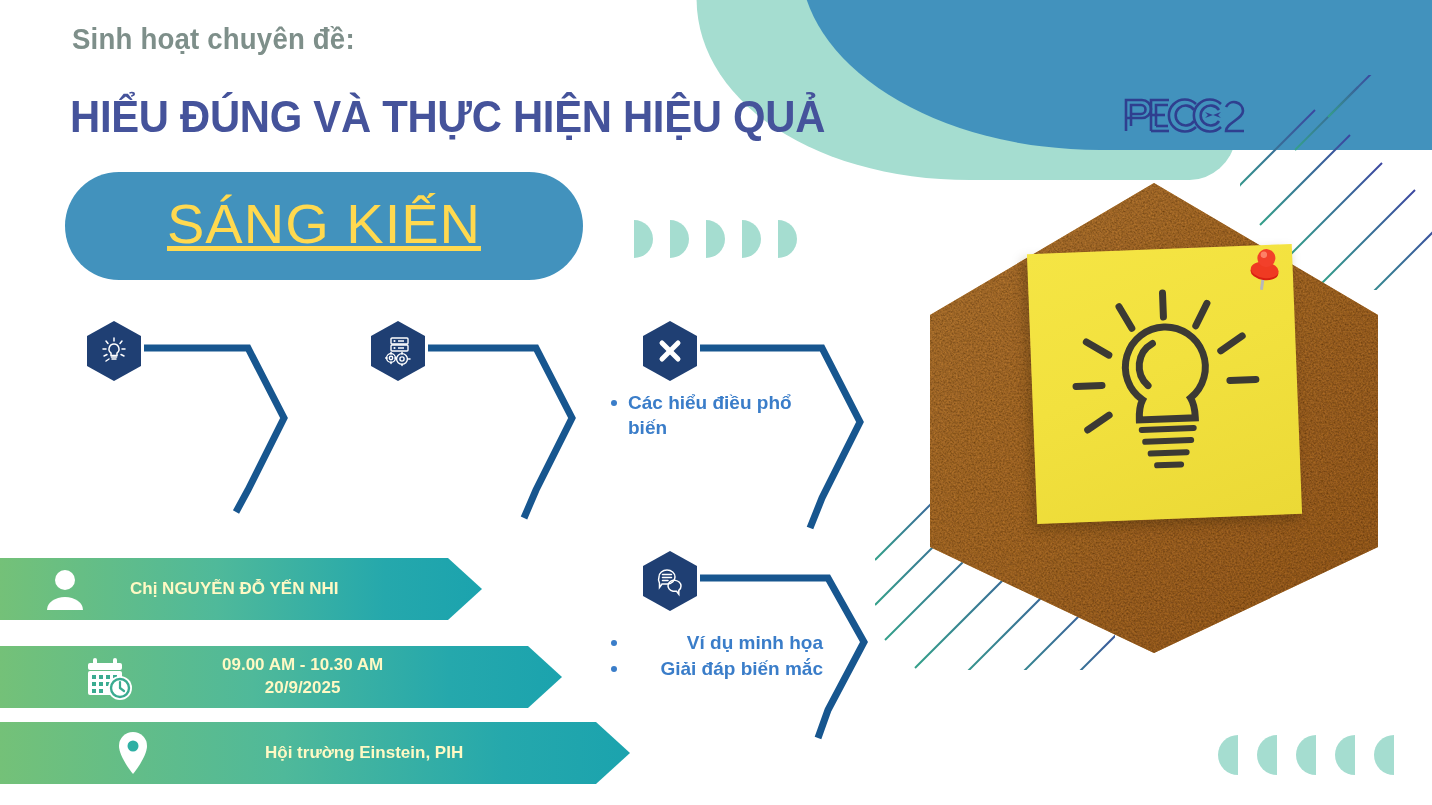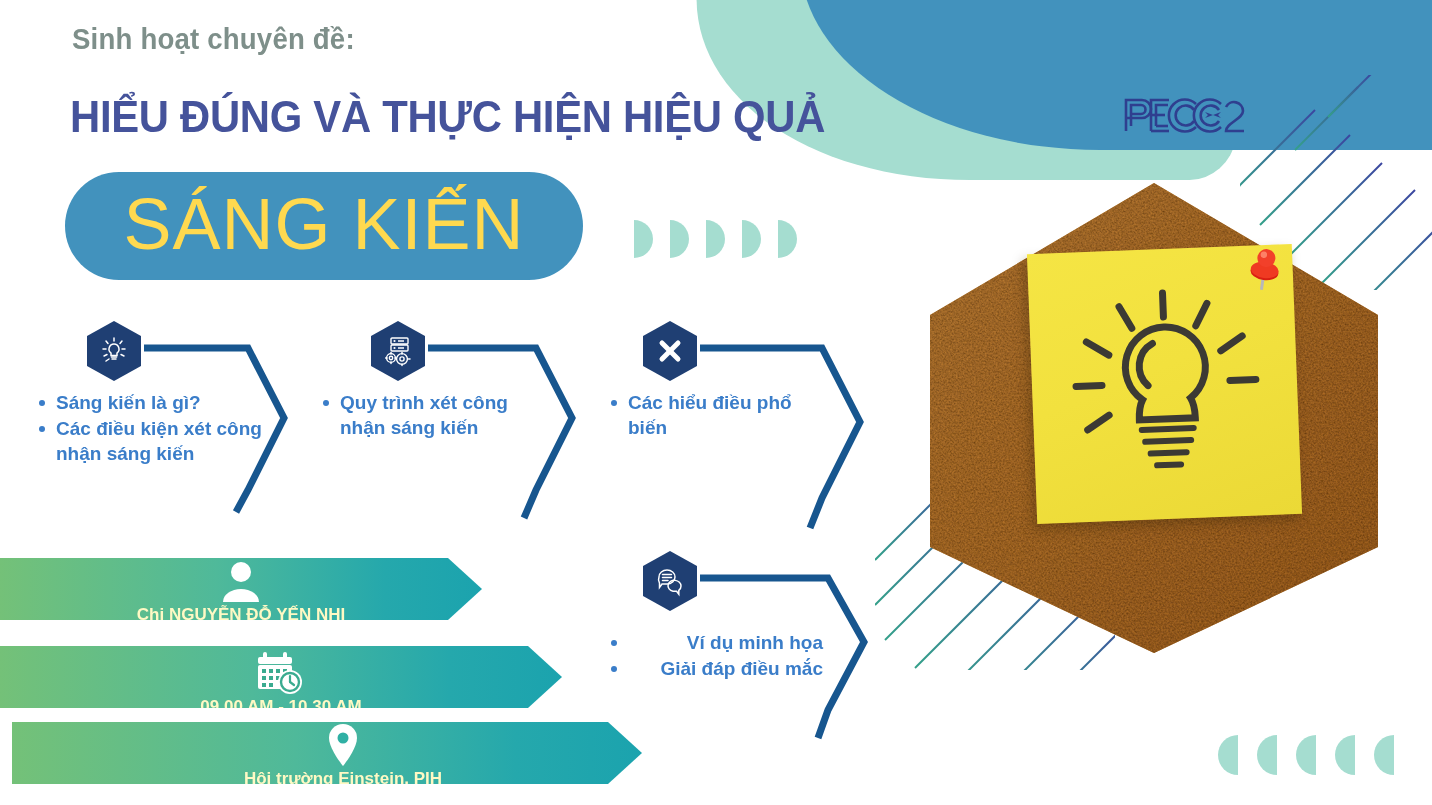--- a/index.html
+++ b/index.html
@@ -56,25 +56,26 @@
   
   .pill {
     position: absolute; left: 65px; top: 172px;
     width: 518px; height: 108px;
     background: #4292bd;
     border-radius: 56px;
     display: flex; align-items: center; justify-content: center;
   }
   .pill span {
     color: #ffd94f;
-    font-size: 72px;
+    font-size: 56px;
     font-weight: normal;
     letter-spacing: 1px;
     line-height: 1;
     transform: translateY(-2px);
+    text-decoration: underline;
   }
 
   
   .halfcircles { position: absolute; display: flex; }
   .halfcircles.right-facing .hc {
     width: 19px; height: 38px;
     background: #a5ddd0;
     border-top-right-radius: 19px 19px;
     border-bottom-right-radius: 19px 19px;
     margin-right: 17px;
@@ -131,36 +132,36 @@
     width: 6px; height: 6px; border-radius: 50%;
     background: #3a7dc9;
   }
 
   
   .ribbon {
     position: absolute;
     height: 62px;
     background: linear-gradient(90deg, #74c178 0%, #4fb99a 45%, #25a8ac 80%, #1ba3ae 100%);
     clip-path: polygon(0 0, calc(100% - 34px) 0, 100% 50%, calc(100% - 34px) 100%, 0 100%);
-    display: flex; align-items: center; flex-direction: column;
+    display: flex; align-items: center;
   }
   .ribbon .rb-icon {
     display: flex; align-items: center; justify-content: center;
     flex: 0 0 auto;
   }
   .ribbon .rb-text {
     color: #fff9c4;
     font-size: 17px;
     font-weight: bold;
     line-height: 1.35;
     white-space: nowrap;
   }
   #ribbon-speaker { left: 0; top: 558px; width: 482px; }
   #ribbon-time    { left: 0; top: 646px; width: 562px; text-align: center; }
-  #ribbon-place   { left: 12px; top: 722px; width: 630px; padding-left: 32px; }
+  #ribbon-place   { left: 0; top: 722px; width: 630px; }
 
   
   .logo {
     position: absolute; left: 1122px; top: 95px;
     width: 126px; height: 40px;
   }
 
   
   .hatch { position: absolute; }
 
@@ -376,26 +377,20 @@
           <line x1="24" y1="6" x2="22" y2="8.5"></line>
           <line x1="5" y1="14" x2="8" y2="14"></line>
           <line x1="27" y1="14" x2="24" y2="14"></line>
           <line x1="6" y1="21" x2="9" y2="19.5"></line>
           <line x1="26" y1="21" x2="23" y2="19.5"></line>
           <line x1="8" y1="26" x2="11" y2="24"></line>
         </g>
       </svg>
     </div>
   </div>
-  <div class="bullets" style="left:36px; top:390px; width:250px;">
-    <ul>
-      <li>Sáng kiến là gì?</li>
-      <li>Các điều kiện xét công nhận sáng kiến</li>
-    </ul>
-  </div>
 
   <div class="hexbadge" style="left:368px; top:318px;">
     <div class="hexouter"></div>
     <div class="hexinner">
       <svg width="32" height="32" viewBox="0 0 32 32" aria-hidden="true">
         <g stroke="#ffffff" stroke-width="1.4" fill="none">
           <rect x="9" y="3" width="17" height="6" rx="1"></rect>
           <rect x="9" y="10" width="17" height="6" rx="1"></rect>
           <circle cx="12.5" cy="6" r="1.1" fill="#ffffff" stroke="none"></circle>
           <circle cx="12.5" cy="13" r="1.1" fill="#ffffff" stroke="none"></circle>
@@ -413,21 +408,20 @@
             <line x1="13" y1="23" x2="14.4" y2="23"></line>
           <line x1="20" y1="17.6" x2="20" y2="19"></line>
             <line x1="20" y1="29" x2="20" y2="30.4"></line>
           <line x1="26.4" y1="24" x2="28" y2="24"></line>
         </g>
       </svg>
     </div>
   </div>
   <div class="bullets" style="left:320px; top:390px; width:215px;">
     <ul>
-      <li>Quy trình xét công nhận sáng kiến</li>
     </ul>
   </div>
 
   <div class="hexbadge" style="left:640px; top:318px;">
     <div class="hexouter"></div>
     <div class="hexinner">
       <svg width="32" height="32" viewBox="0 0 32 32" aria-hidden="true">
         <g stroke="#ffffff" stroke-width="5" stroke-linecap="round">
           <line x1="8" y1="8" x2="24" y2="24"></line>
           <line x1="24" y1="8" x2="8" y2="24"></line>
@@ -451,21 +445,21 @@
           <line x1="8.5" y1="12.5" x2="17.5" y2="12.5"></line>
           <line x1="8.5" y1="15.5" x2="14" y2="15.5"></line>
           <path d="M27 21 a6.5 5.5 0 1 0 -8 5.2 h3.6 l2.2 3 v-3.8 A5.5 5.5 0 0 0 27 21 Z"></path>
         </g>
       </svg>
     </div>
   </div>
   <div class="bullets" style="left:608px; top:630px; width:215px;text-align:right;">
     <ul>
       <li>Ví dụ minh họa</li>
-      <li>Giải đáp điều mắc</li>
+      <li>Giải đáp biến mắc</li>
     </ul>
   </div>
 
   <div class="ribbon" id="ribbon-speaker">
     <div class="rb-icon" style="width:130px;">
       <svg width="46" height="46" viewBox="0 0 46 46" aria-hidden="true">
         <circle cx="23" cy="14" r="10" fill="#ffffff"></circle>
         <path d="M5 44 a18 13 0 0 1 36 0 Z" fill="#ffffff"></path>
       </svg>
     </div>

